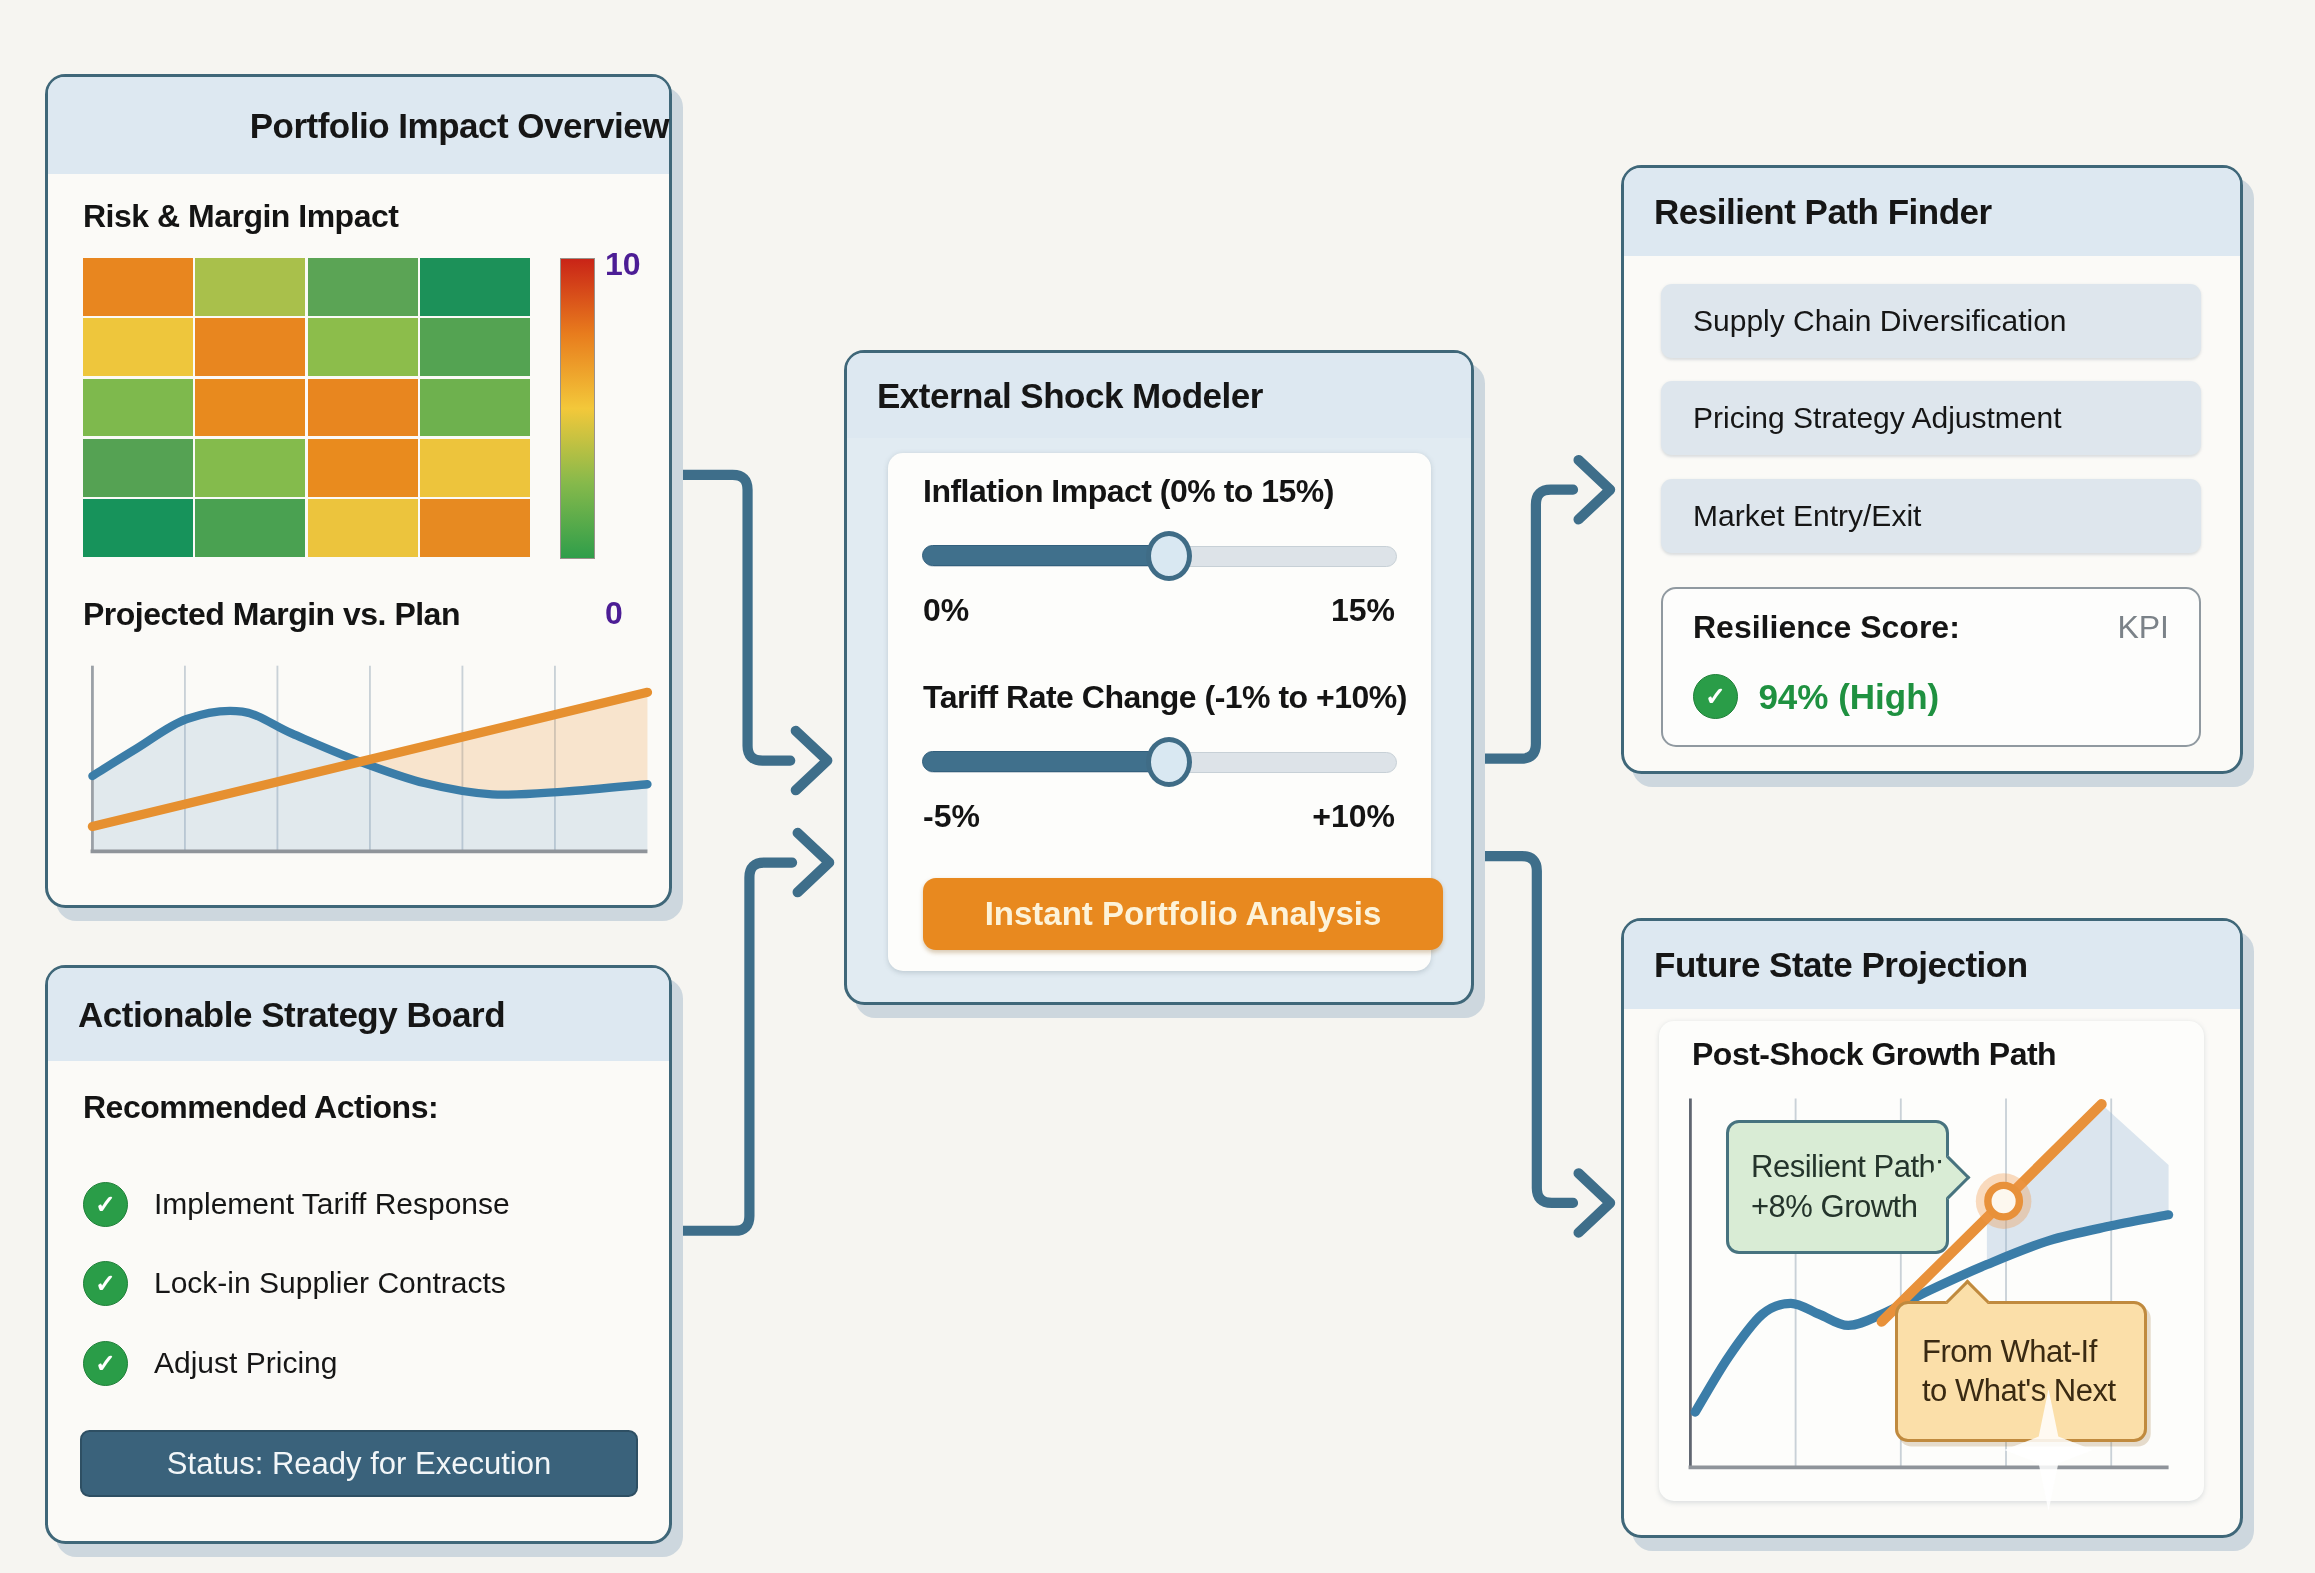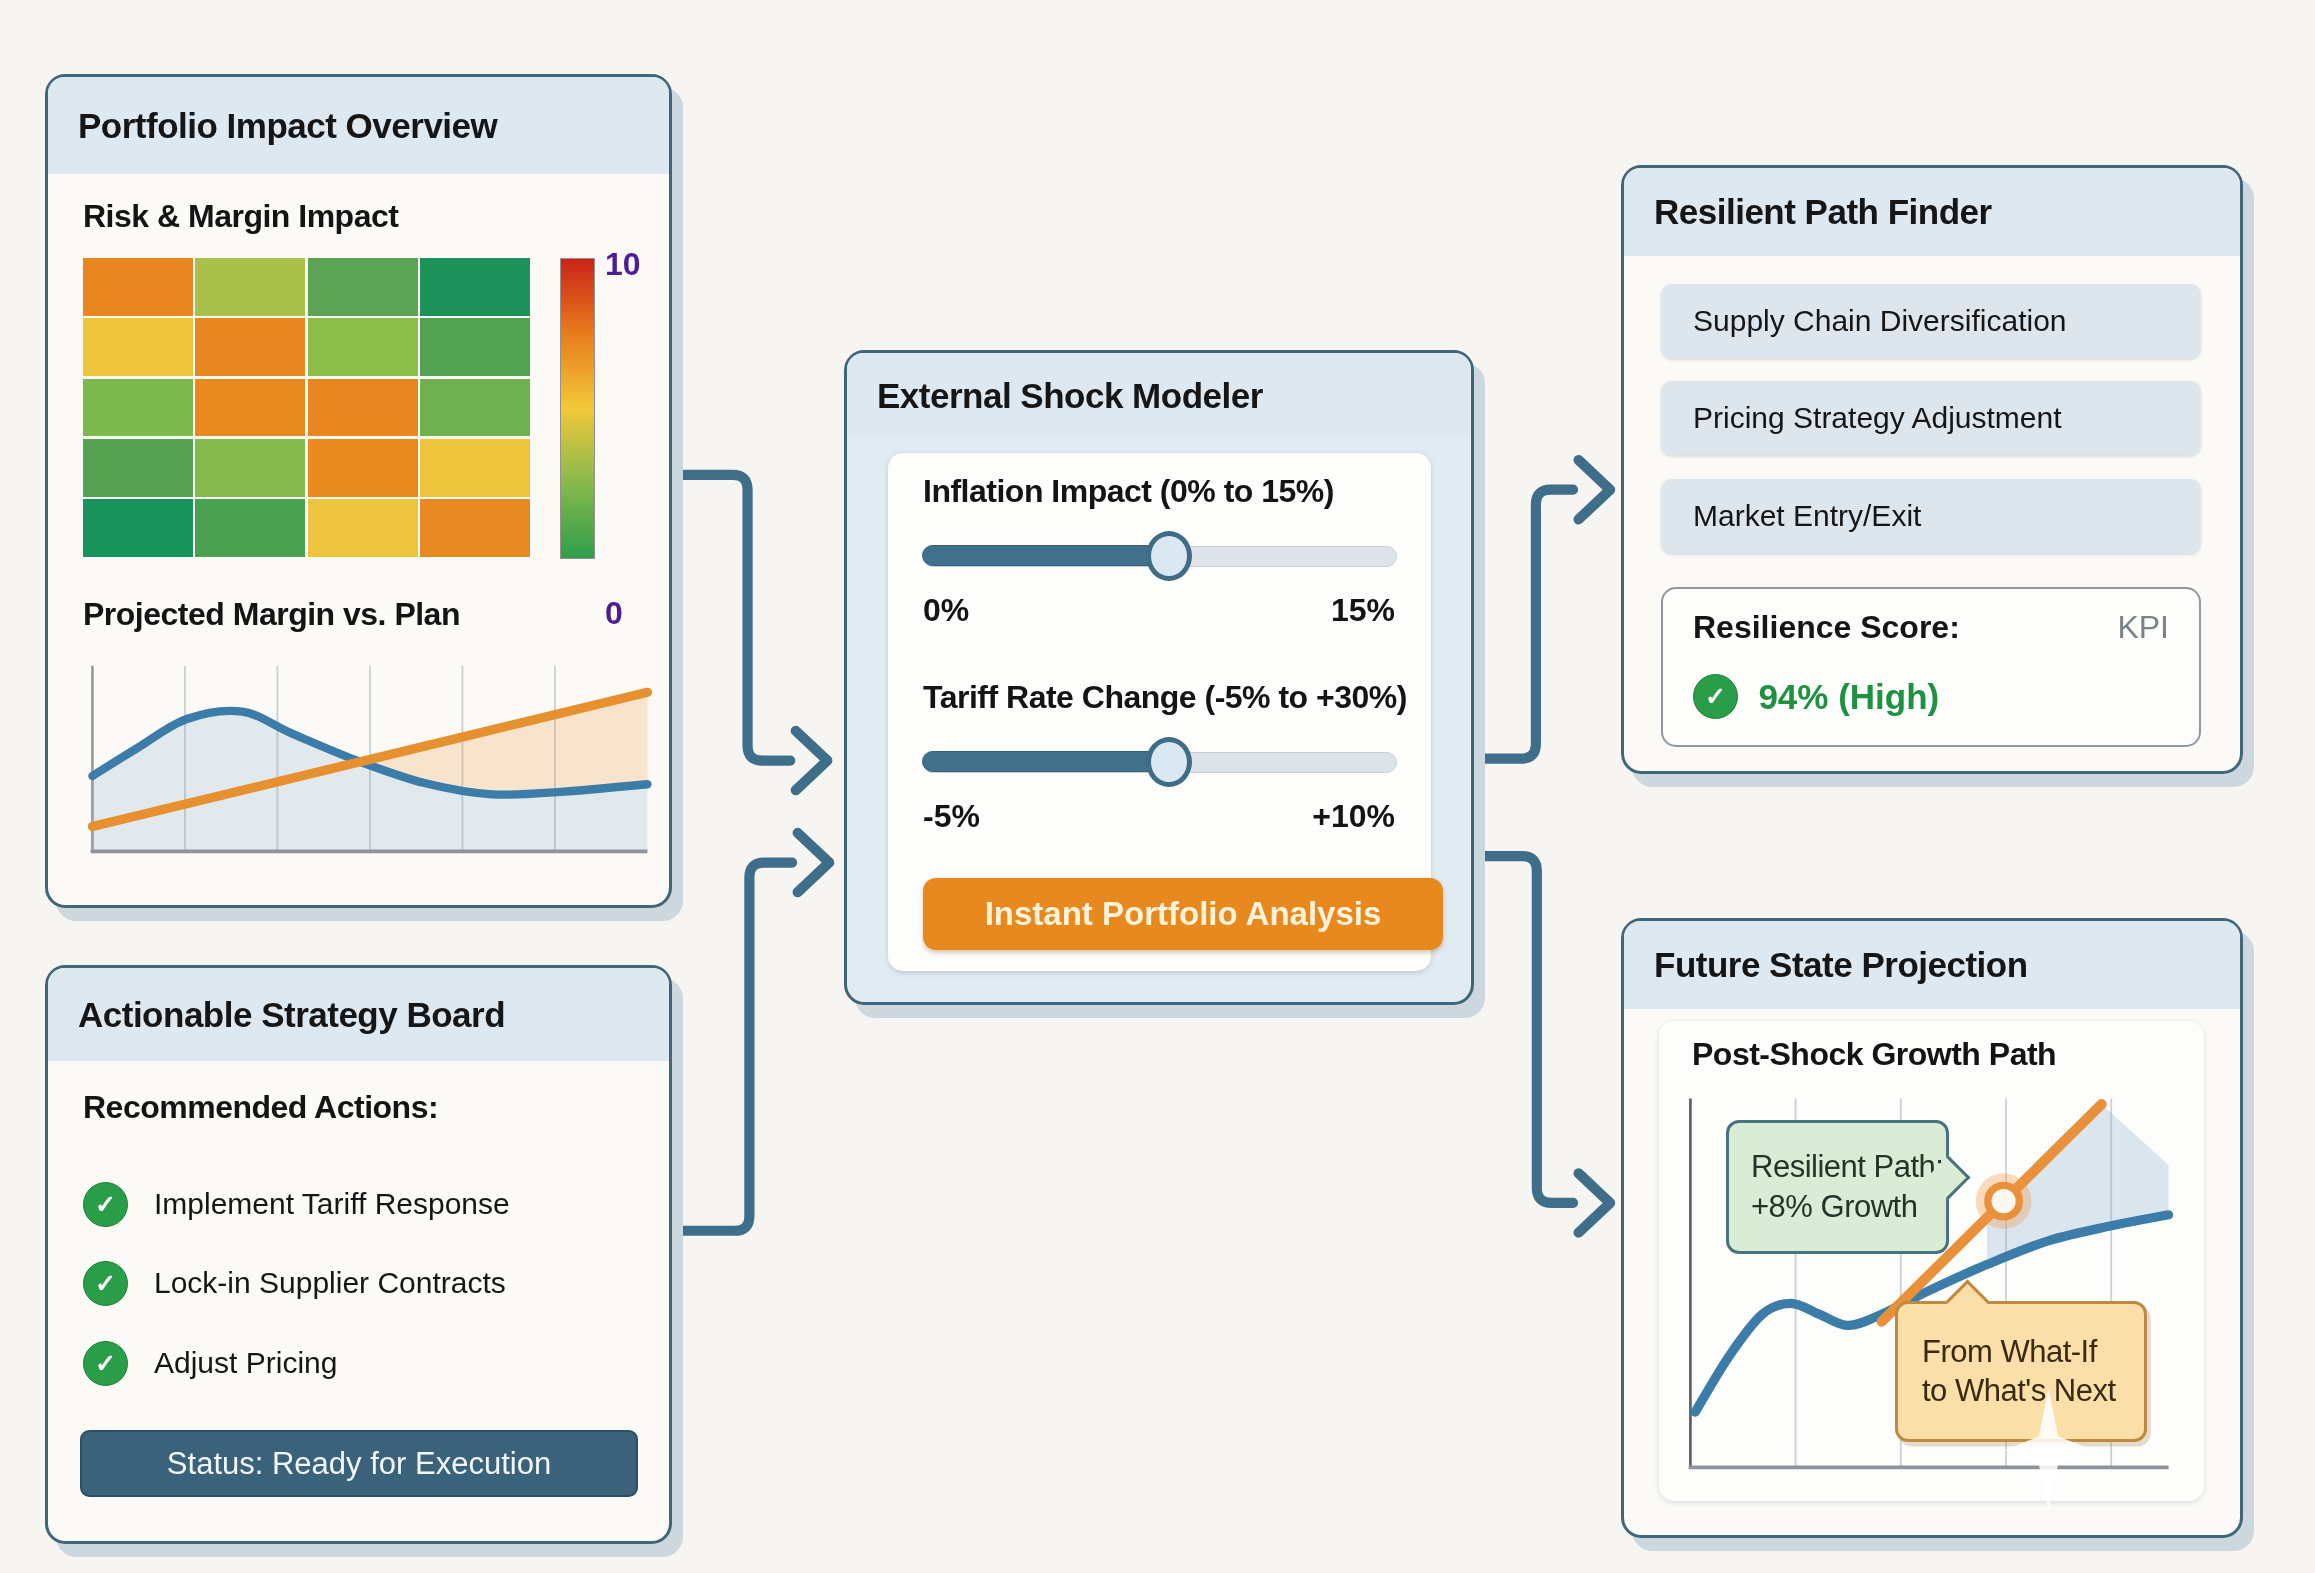--- a/index.html
+++ b/index.html
@@ -8,21 +8,21 @@
   .main-title{position:absolute;left:631px;top:33px;width:881px;text-align:center;
     font-size:52px;font-weight:700;color:#111;letter-spacing:-0.9px;margin:0;}
 
   .panel{position:absolute;background:#fbfaf7;border:3.7px solid #3f6779;border-radius:20.4px;
     box-shadow:11px 13px 0 #cdd7de;z-index:2;}
   .panel-header{position:absolute;left:0;top:0;right:0;background:#dde8f1;
     border-radius:16px 16px 0 0;display:flex;align-items:center;}
   .panel-header span{font-size:35px;font-weight:700;color:#161616;padding-left:30px;letter-spacing:-0.5px;}
 
   #panel-portfolio{left:45px;top:74px;width:621px;height:828px;}
-  #panel-portfolio .panel-header{height:97px;}
+  #panel-portfolio .panel-header{height:97px;justify-content:flex-end;}
   .sec-heading{position:absolute;font-size:32px;font-weight:700;color:#141414;letter-spacing:-0.5px;}
 
   .heatmap{position:absolute;left:35px;top:181px;width:447px;height:299px;
     display:grid;grid-template-columns:repeat(4,1fr);grid-template-rows:repeat(5,1fr);gap:2.8px;}
   .heatmap .cell{width:100%;height:100%;}
   .colorbar{position:absolute;left:512px;top:181px;width:33px;height:299px;border:0.9px solid #98918a;}
   .cb-label{position:absolute;font-size:32px;font-weight:700;color:#4c1d95;}
   #cb-max{left:557px;top:169px;}
   #cb-min{left:557px;top:518px;}
 
@@ -182,21 +182,21 @@
     <div class="shock-card">
       <div class="slider-label" style="top:20.4px;">Inflation Impact (0% to 15%)</div>
       <div class="track" style="top:93px;">
         <div class="fill" style="width: 52%;"></div>
         <div class="thumb" style="left: 52%;"></div>
       </div>
       <div class="minmax" style="top:139px;">
         <span>0%</span>
         <span>15%</span>
       </div>
-      <div class="slider-label" style="top:226px;">Tariff Rate Change (-5% to +30%)</div>
+      <div class="slider-label" style="top:226px;">Tariff Rate Change (-1% to +10%)</div>
       <div class="track" style="top:299px;">
         <div class="fill" style="width: 52%;"></div>
         <div class="thumb" style="left: 52%;"></div>
       </div>
       <div class="minmax" style="top:345px;">
         <span>-5%</span>
         <span>+10%</span>
       </div>
       <div class="analyze-btn">Instant Portfolio Analysis</div>
     </div>

